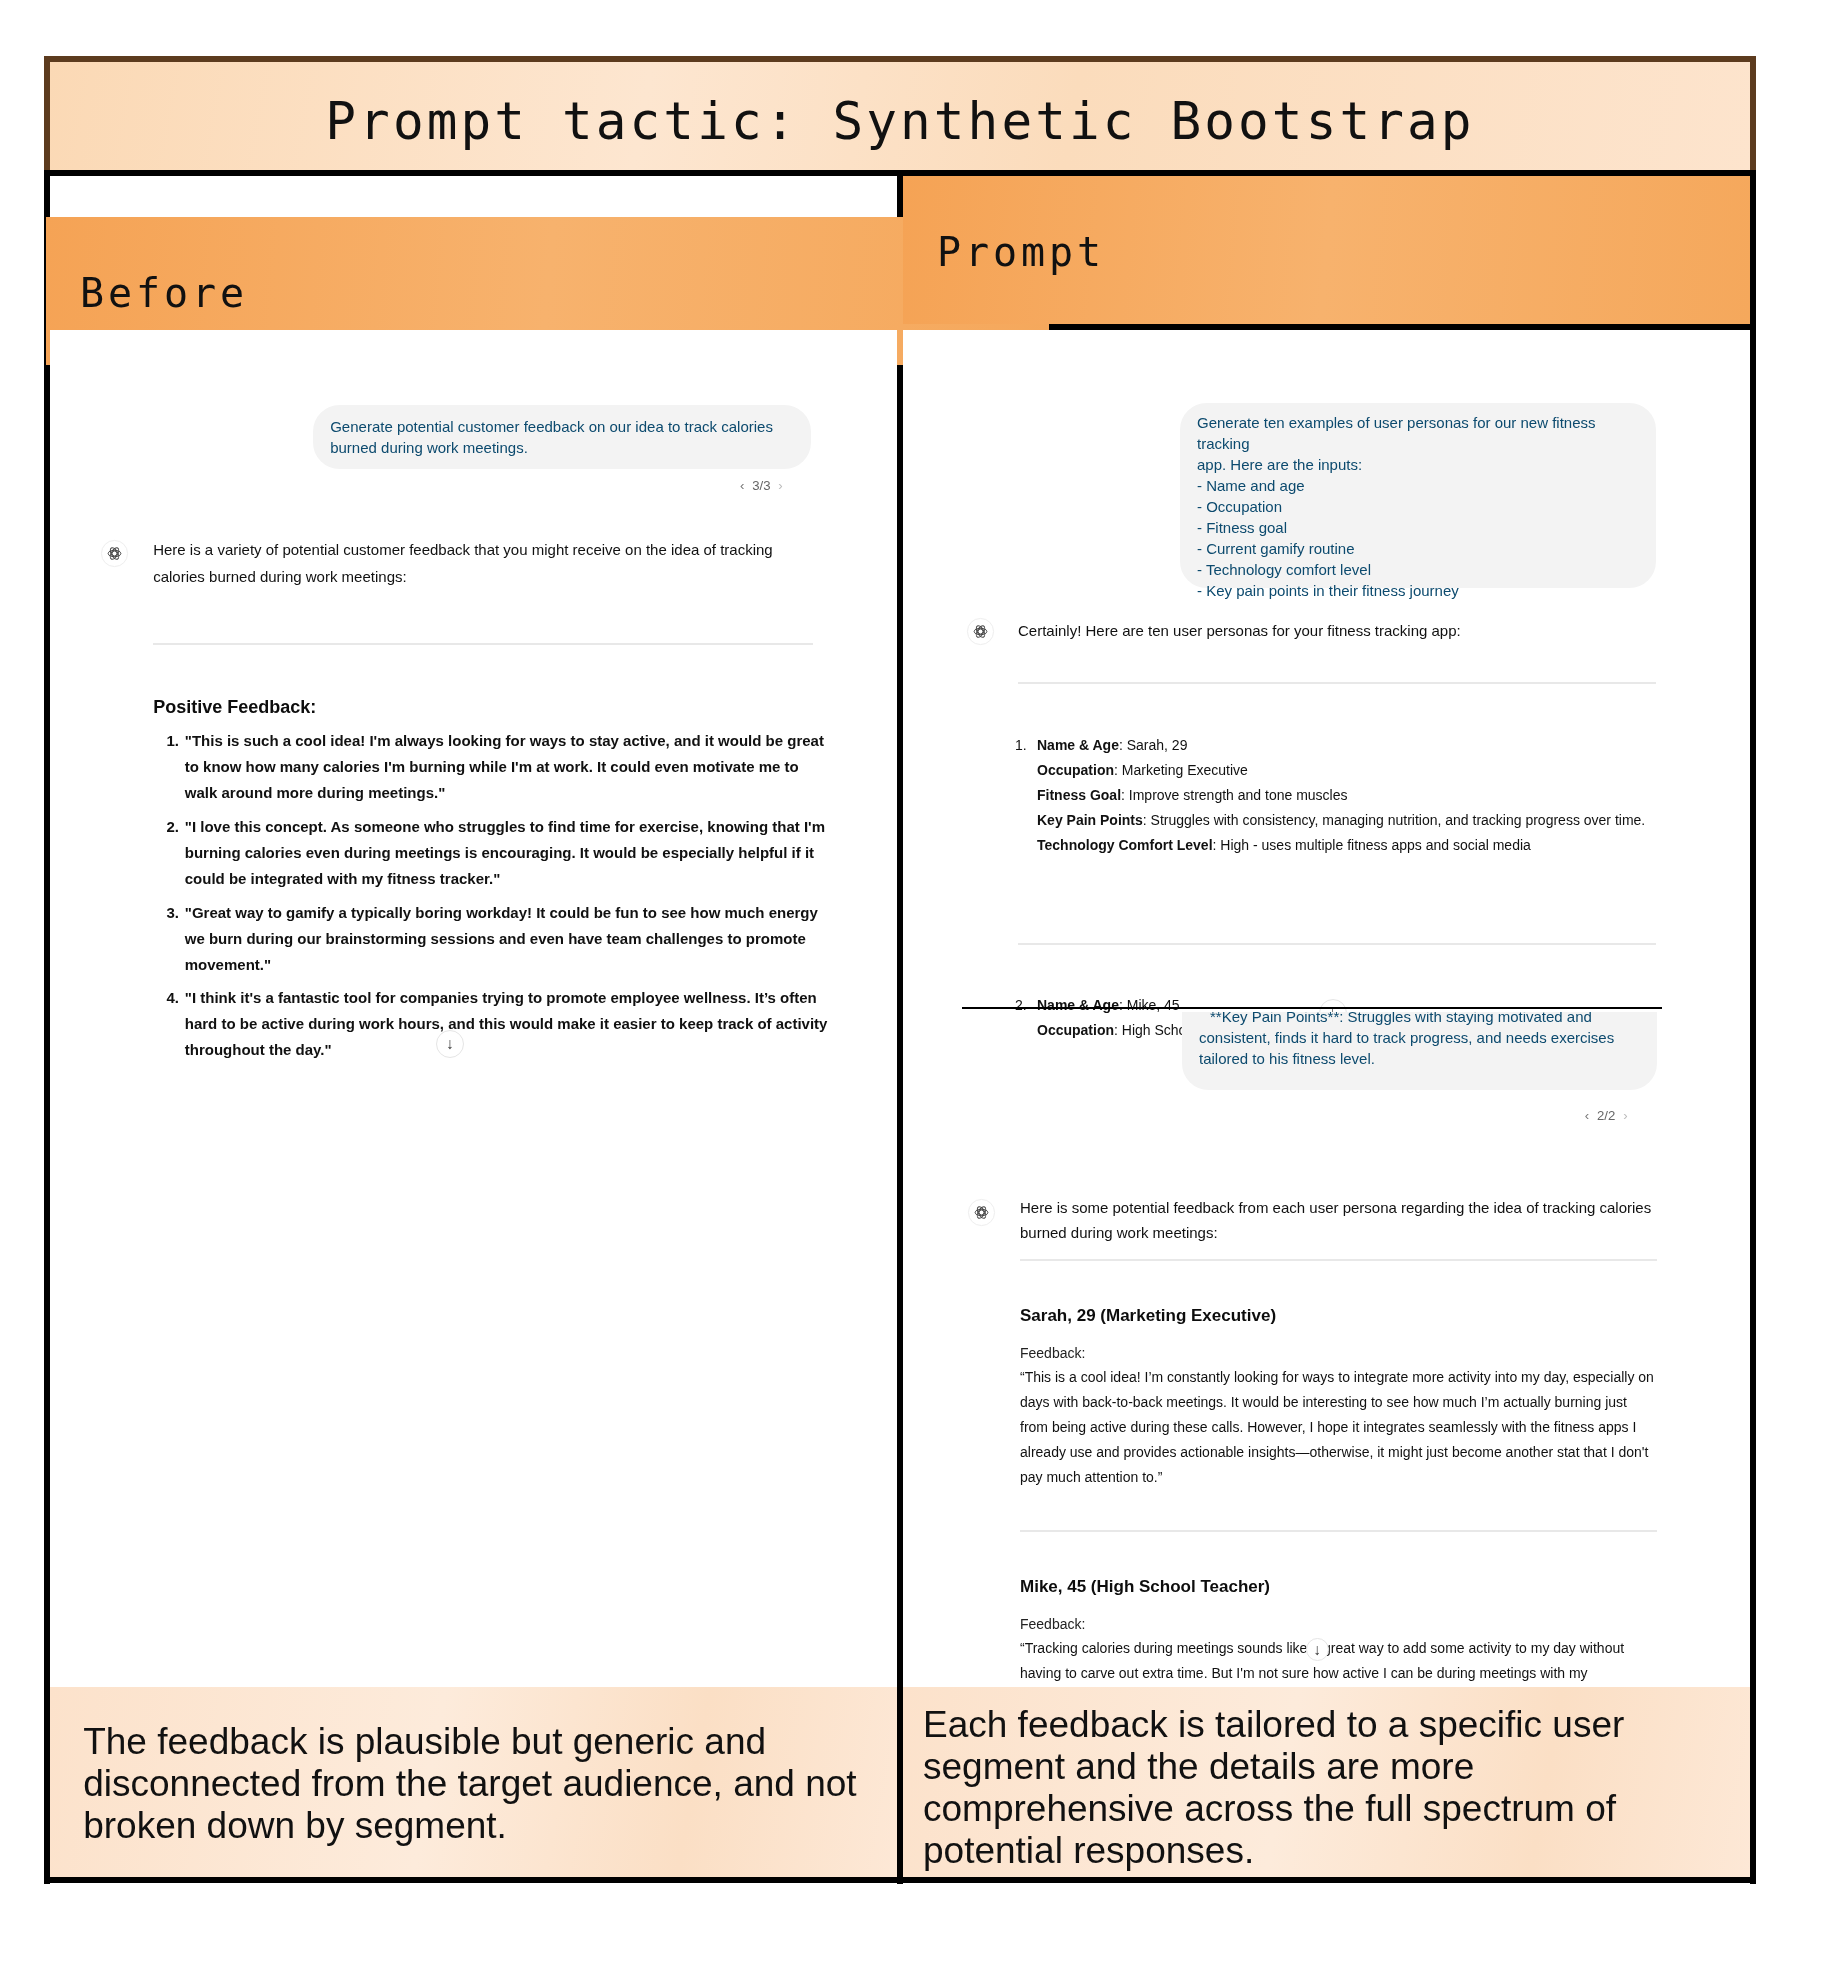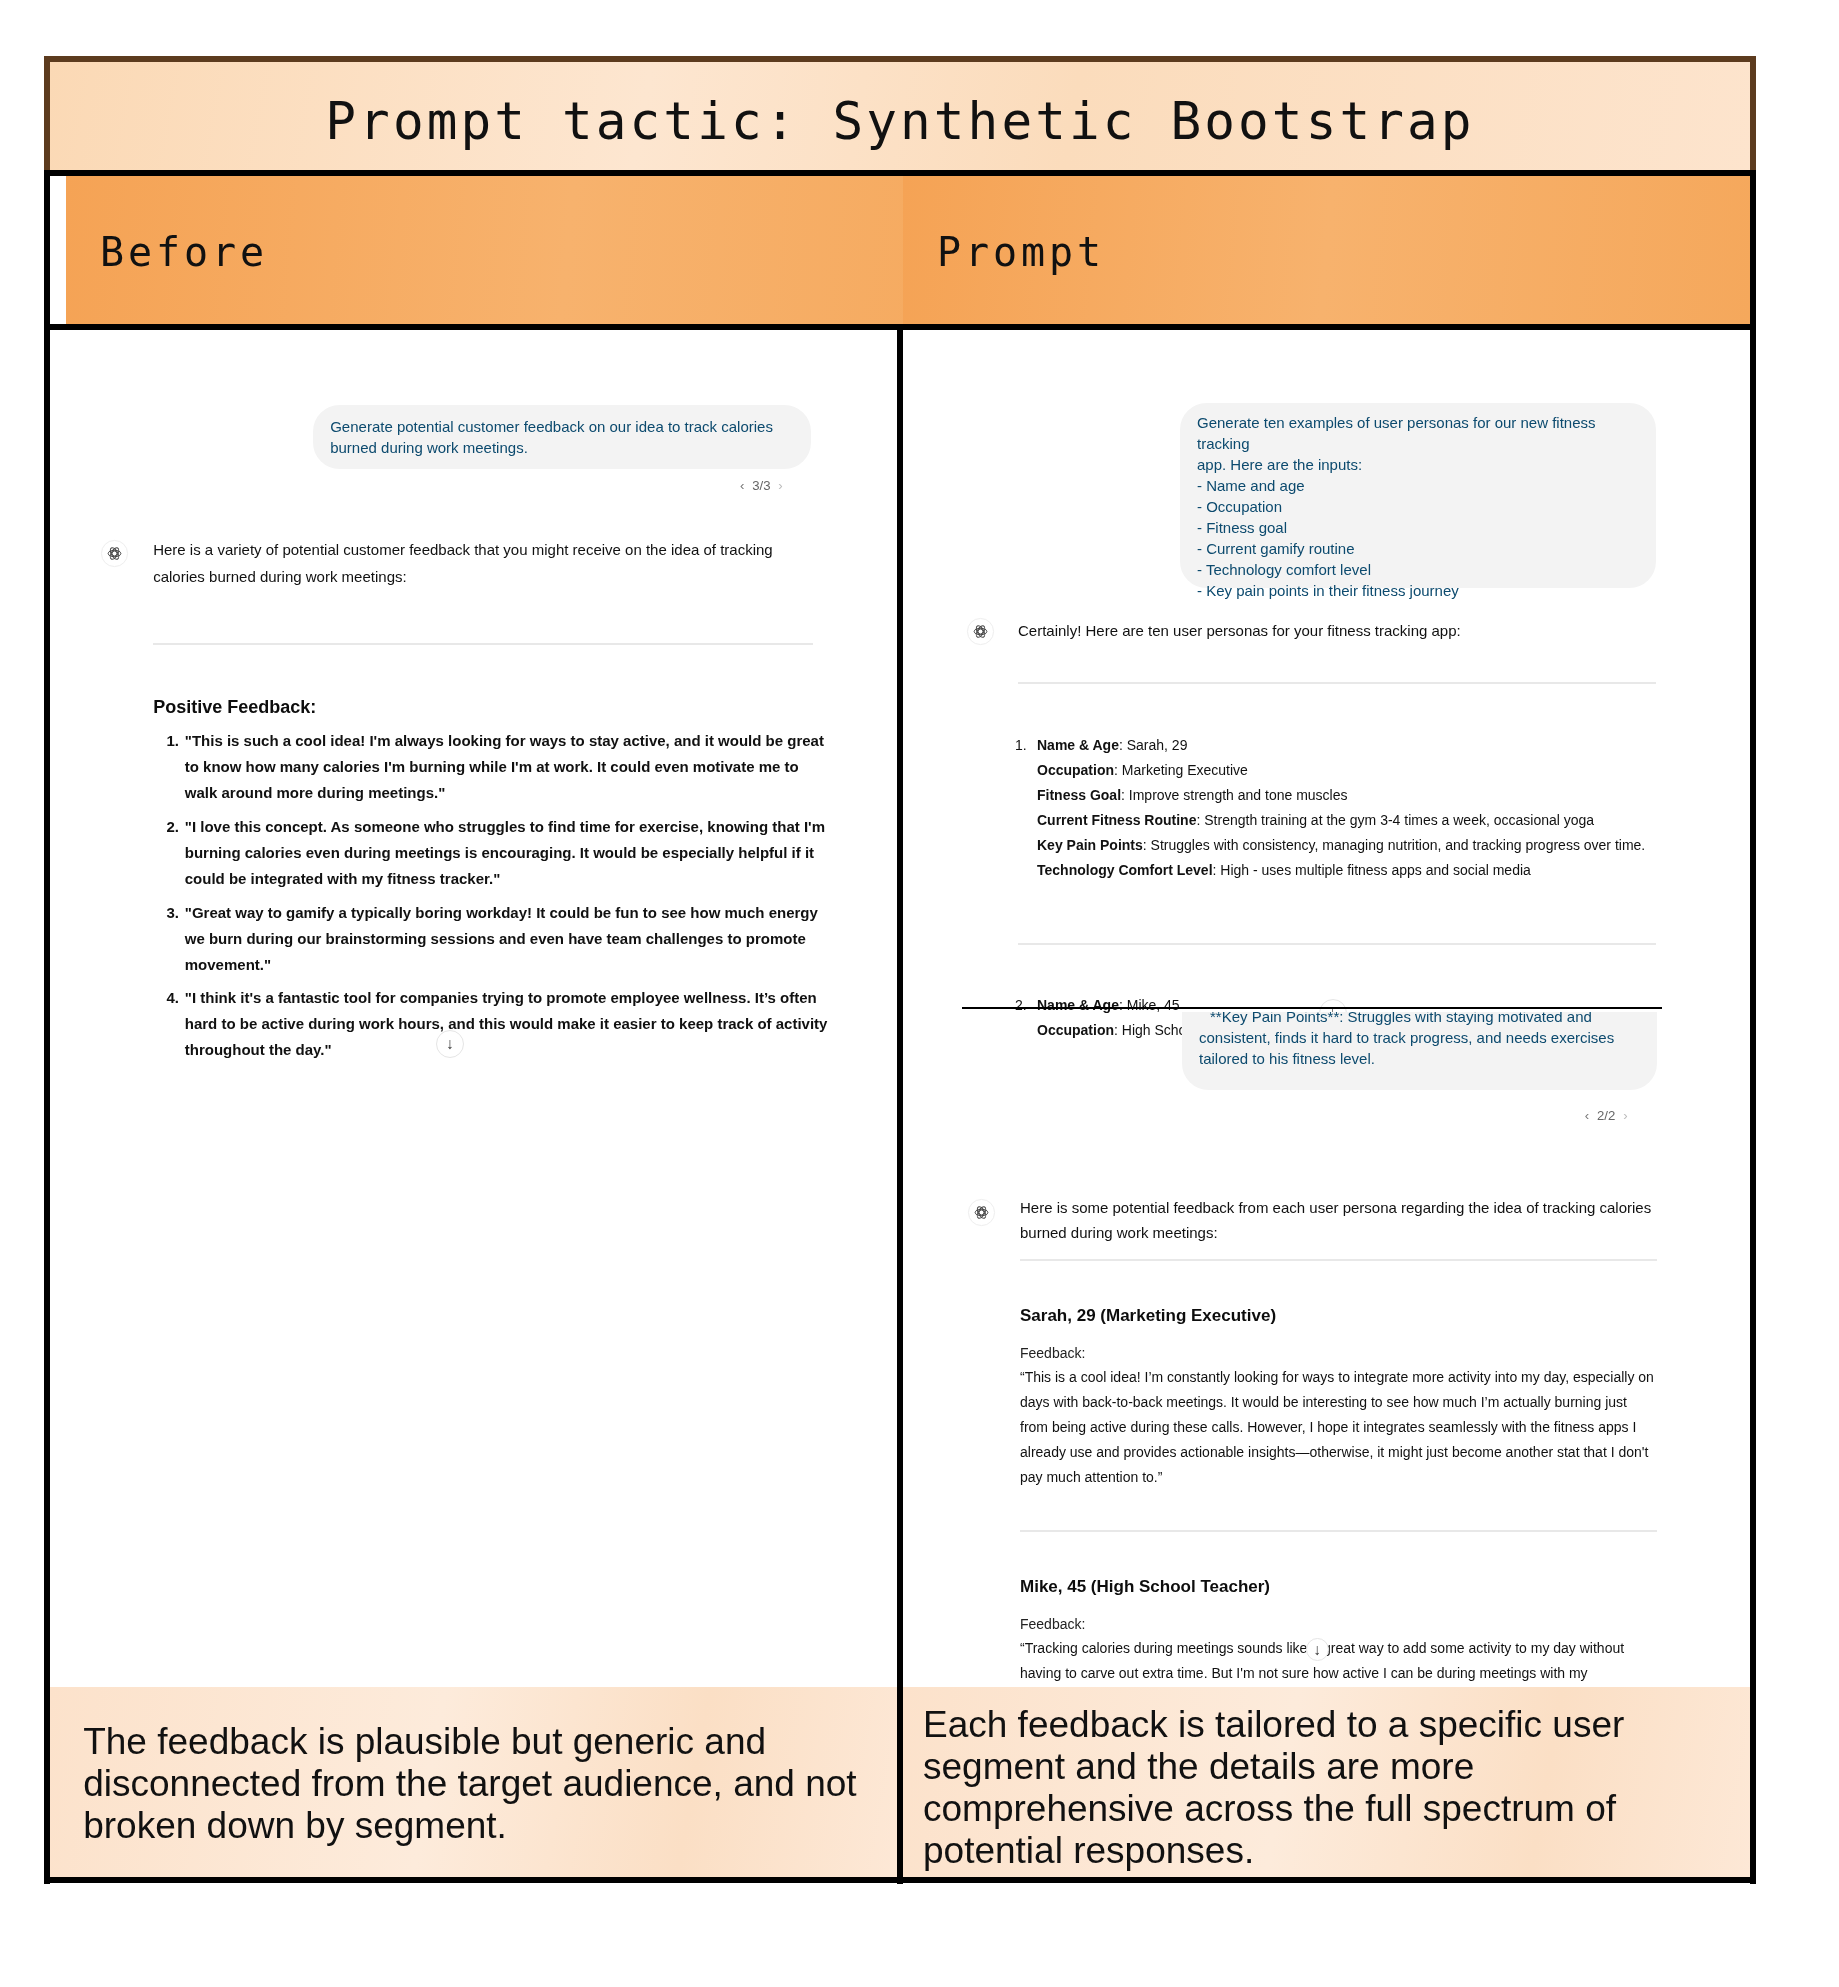--- a/index.html
+++ b/index.html
@@ -54,21 +54,21 @@
   </div>
 
   <div class="hline" style="left:0; top:114px; width:1712px; height:6.2px;"></div>
   <div class="vline" style="left:0; top:114px; width:6.2px; height:1714px;"></div>
   <div class="vline" style="left:1706px; top:114px; width:6.2px; height:1714px;"></div>
   <div class="vline" style="left:853px; top:114px; width:6.2px; height:1714px;"></div>
   <div class="hline" style="left:0; top:268px; width:1712px; height:6.2px;"></div>
   <div class="hline" style="left:0; top:1625px; width:1712px; height:6.2px;"></div>
   <div class="hline" style="left:0; top:1821px; width:1712px; height:6.2px;"></div>
 
-  <div class="col-head" style="left:22px; width:1003px;">
+  <div class="col-head" style="left:2px; width:1003px;margin-top:41px;">
     <div class="label">Before</div>
   </div>
   <div class="col-head" style="left:859px; width:847px;">
     <div class="label" style="left:34px;">Prompt</div>
   </div>
 
   <div class="panel" style="left:6.2px; width:847px;">
     <div class="bubble" style="left:263px; top:75px; width:498px; padding:11px 17px;">
       <span>Generate potential customer feedback on our idea to track calories burned during work meetings.</span>
     </div>
@@ -124,21 +124,20 @@
         </svg>
     </div>
     <div class="bot-text" style="left:115px; top:288px; width:638px;">Certainly! Here are ten user personas for your fitness tracking app:</div>
     <div class="sep" style="left:115px; top:352px; width:638px;"></div>
 
     <div class="persona" style="left:134px; top:403px; width:623px;">
       <span class="num">1.</span>
       <div><b>Name &amp; Age</b>: <span>Sarah, 29</span></div>
       <div><b>Occupation</b>: <span>Marketing Executive</span></div>
       <div><b>Fitness Goal</b>: <span>Improve strength and tone muscles</span></div>
-      <div><b>Current Fitness Routine</b>: <span>Strength training at the gym 3-4 times a week, occasional yoga</span></div>
       <div><b>Key Pain Points</b>: <span>Struggles with consistency, managing nutrition, and tracking progress over time.</span></div>
       <div><b>Technology Comfort Level</b>: <span>High - uses multiple fitness apps and social media</span></div>
     </div>
     <div class="sep" style="left:115px; top:613px; width:638px;"></div>
 
     <div class="persona" style="left:134px; top:663px; width:623px;">
       <span class="num">2.</span>
       <div><b>Name &amp; Age</b>: <span>Mike, 45</span></div>
       <div><b>Occupation</b>: <span>High School Teacher</span></div>
     </div>

